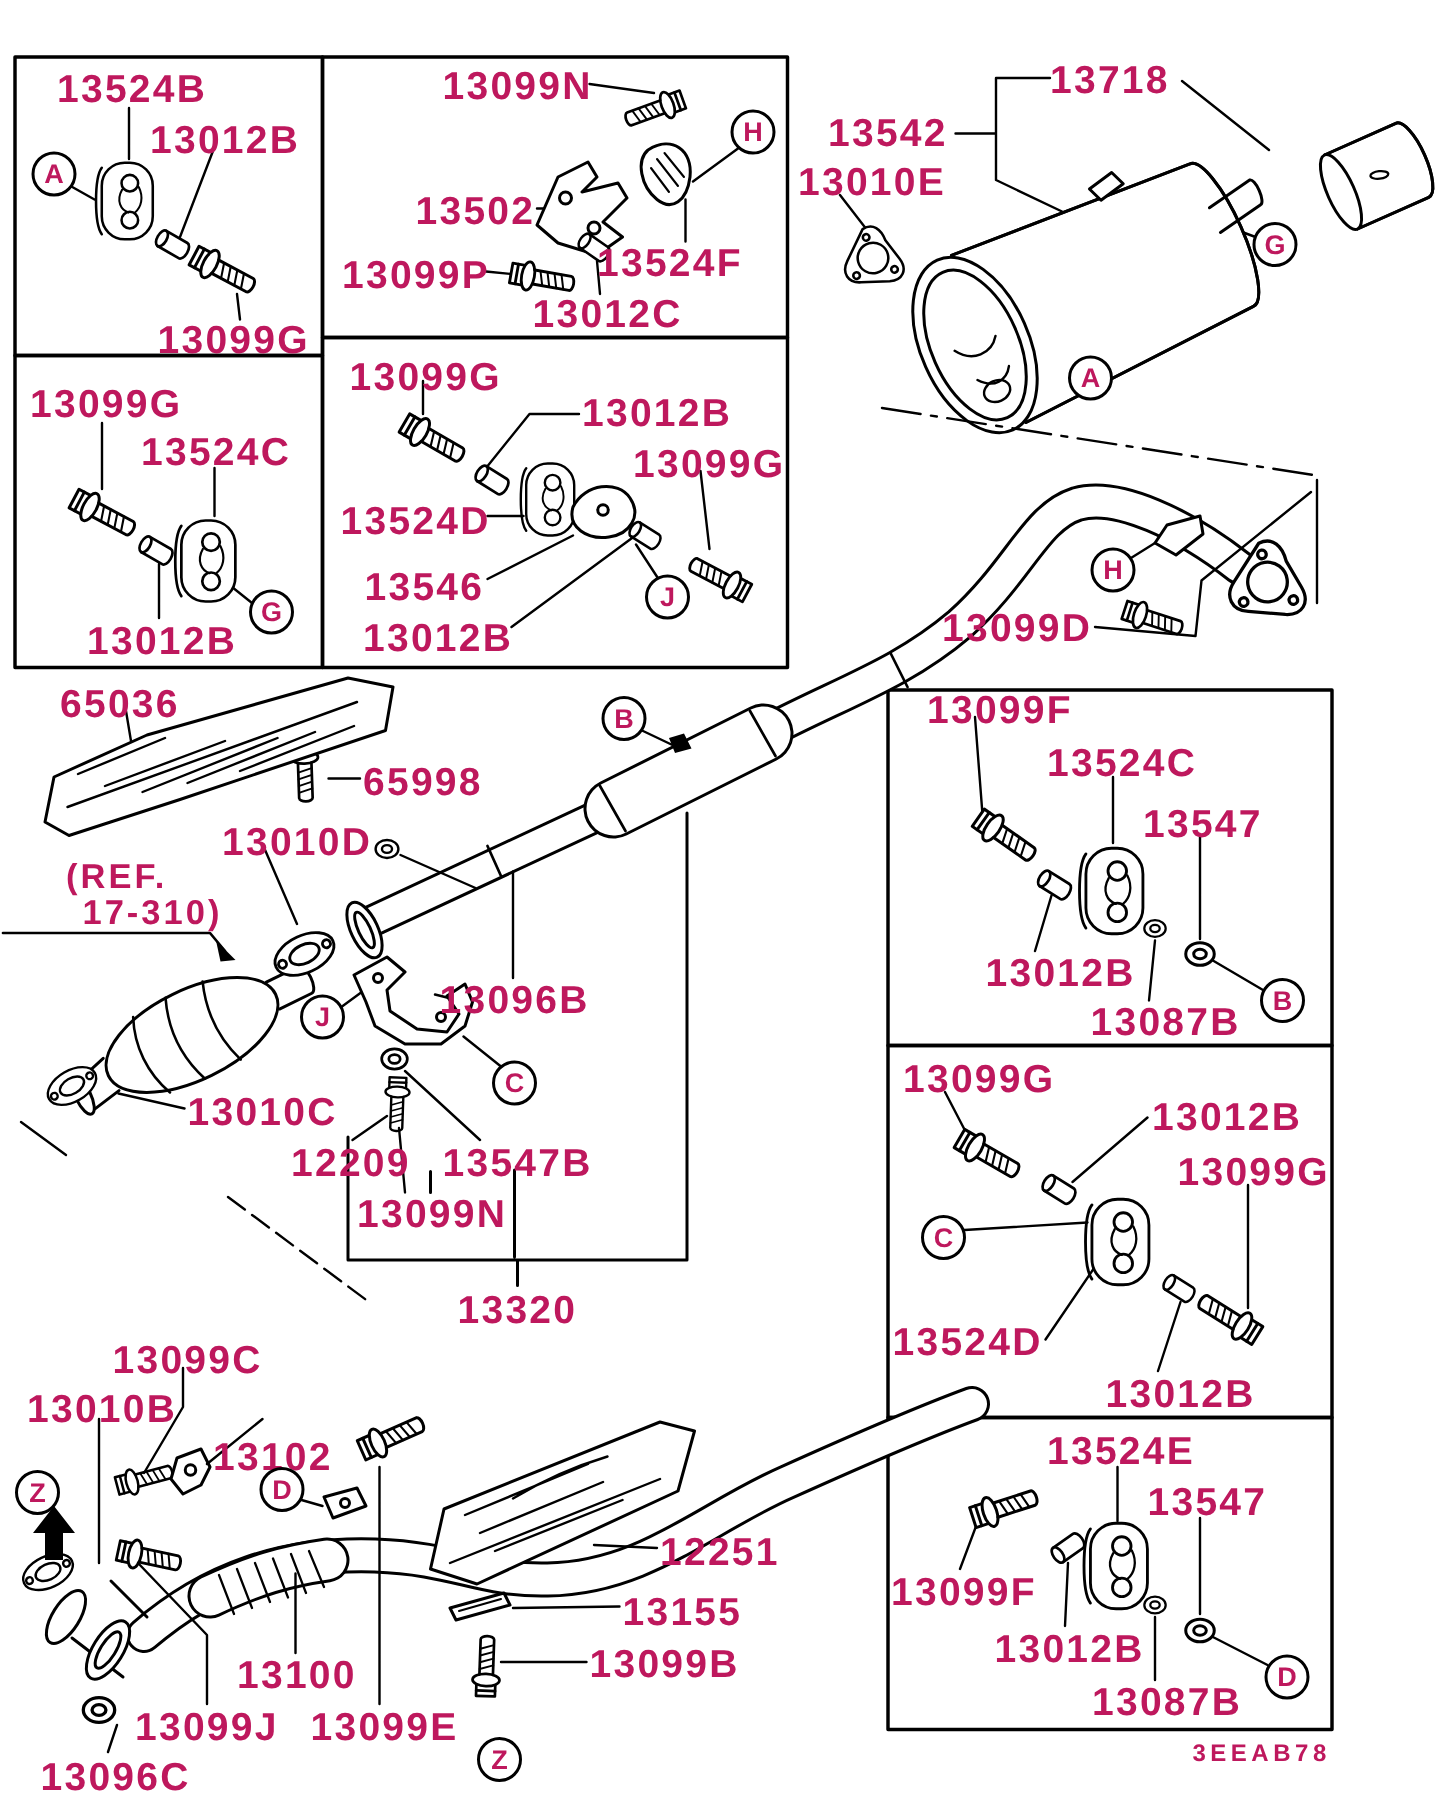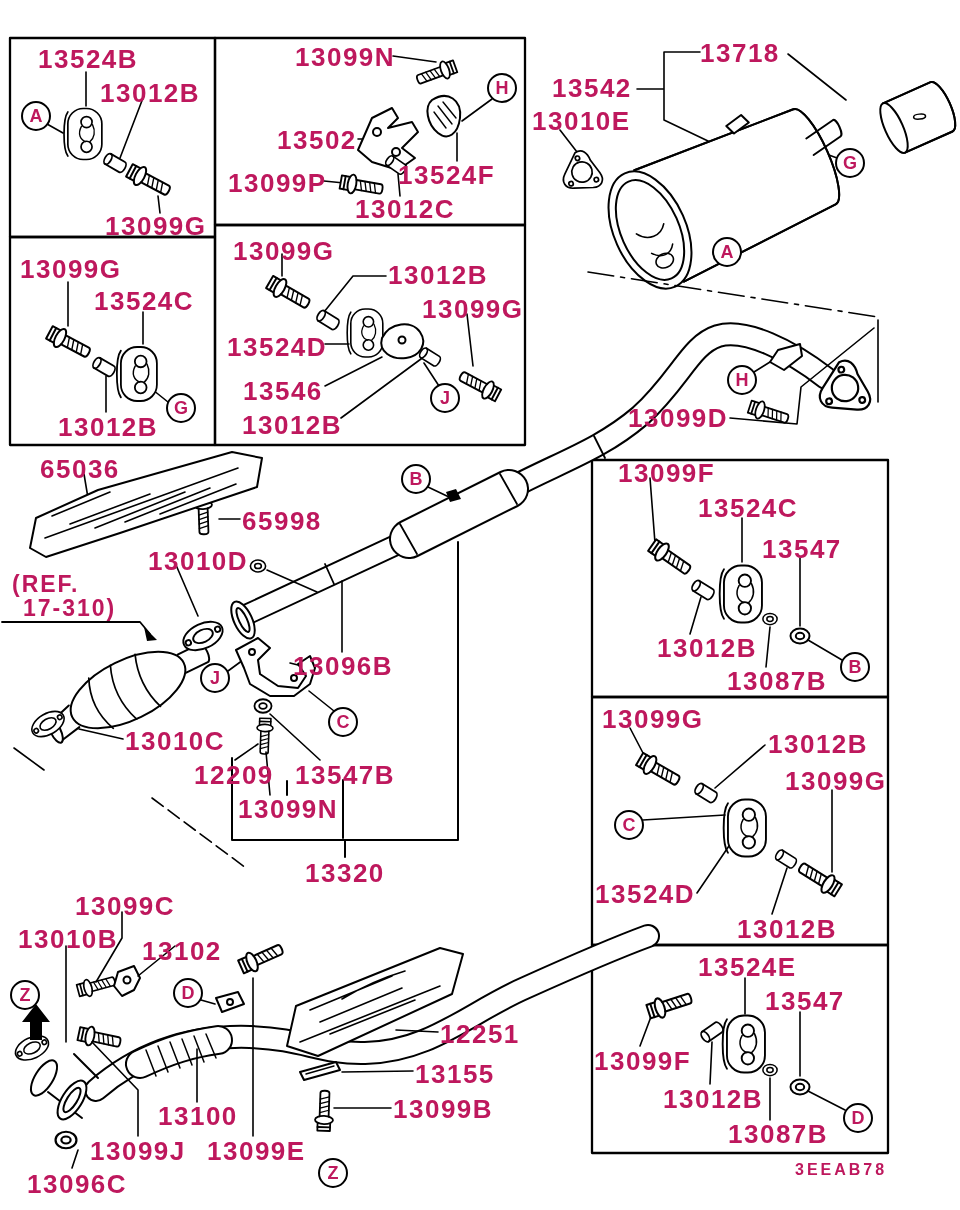--- a/index.html
+++ b/index.html
@@ -1,20 +1,20 @@
 <!DOCTYPE html>
 <html><head>
 <meta charset="utf-8">
 <style>
   html,body{margin:0;padding:0;background:#fff;}
   #stage{position:relative;width:960px;height:1210px;background:#fff;overflow:hidden;
          font-family:"Liberation Sans",sans-serif;color:#be185d;}
   #art{position:absolute;left:0;top:0;width:960px;height:1210px;}
   .lbl{position:absolute;font-weight:700;font-size:26px;letter-spacing:1.5px;line-height:1;white-space:nowrap;}
-  .ref{position:absolute;font-weight:700;font-size:23px;letter-spacing:2px;line-height:1;white-space:nowrap;}
+  .ref{position:absolute;font-weight:700;font-size:23px;letter-spacing:2px;line-height:1;white-space:nowrap;margin-left:32px;}
   .co{position:absolute;width:26px;height:26px;border:2.5px solid #000;border-radius:50%;
       background:#fff;display:flex;align-items:center;justify-content:center;
       font-weight:700;font-size:18px;transform:translate(-50%,-50%);}
   .refbox{position:absolute;left:353px;top:1154px;width:212px;height:34px;border:2.5px solid #000;
       border-radius:10px;background:#fff;display:flex;align-items:center;padding:0 12px;gap:10px;}
   .refbox .rtxt{font-weight:700;font-size:24px;letter-spacing:2px;}
   .cosm{width:23px;height:23px;border:2.2px solid #000;border-radius:50%;display:flex;flex:none;
       align-items:center;justify-content:center;font-weight:700;font-size:15px;}
   .code{position:absolute;left:795px;top:1161px;font-weight:700;font-size:16px;letter-spacing:3px;}
   svg *{vector-effect:none;}
@@ -311,21 +311,21 @@
 <div class="lbl" style="left:737px;top:916px">13012B</div>
 
 <div class="lbl" style="left:698px;top:954px">13524E</div>
 <div class="lbl" style="left:765px;top:988px">13547</div>
 <div class="lbl" style="left:594px;top:1048px">13099F</div>
 <div class="lbl" style="left:663px;top:1086px">13012B</div>
 <div class="lbl" style="left:728px;top:1121px">13087B</div>
 
 <div class="lbl" style="left:75px;top:893px">13099C</div>
 <div class="lbl" style="left:18px;top:926px">13010B</div>
-<div class="lbl" style="left:142px;top:938px">13102</div>
+<div class="lbl" style="left:142px;top:958px">13102</div>
 <div class="lbl" style="left:440px;top:1021px">12251</div>
 <div class="lbl" style="left:415px;top:1061px">13155</div>
 <div class="lbl" style="left:393px;top:1096px">13099B</div>
 <div class="lbl" style="left:158px;top:1103px">13100</div>
 <div class="lbl" style="left:90px;top:1138px">13099J</div>
 <div class="lbl" style="left:207px;top:1138px">13099E</div>
 <div class="lbl" style="left:27px;top:1171px">13096C</div>
 
 <div class="ref" style="left:12px;top:573px">(REF.</div>
 <div class="ref" style="left:23px;top:597px">17-310)</div>

